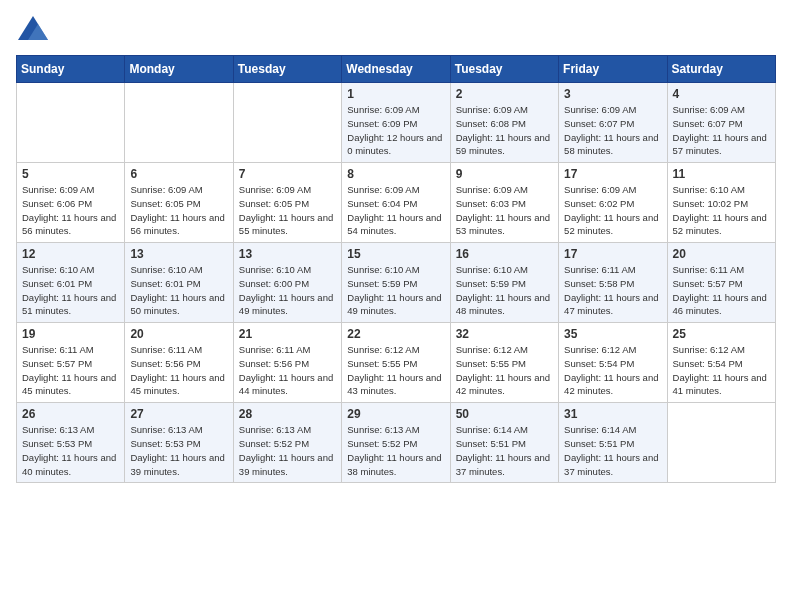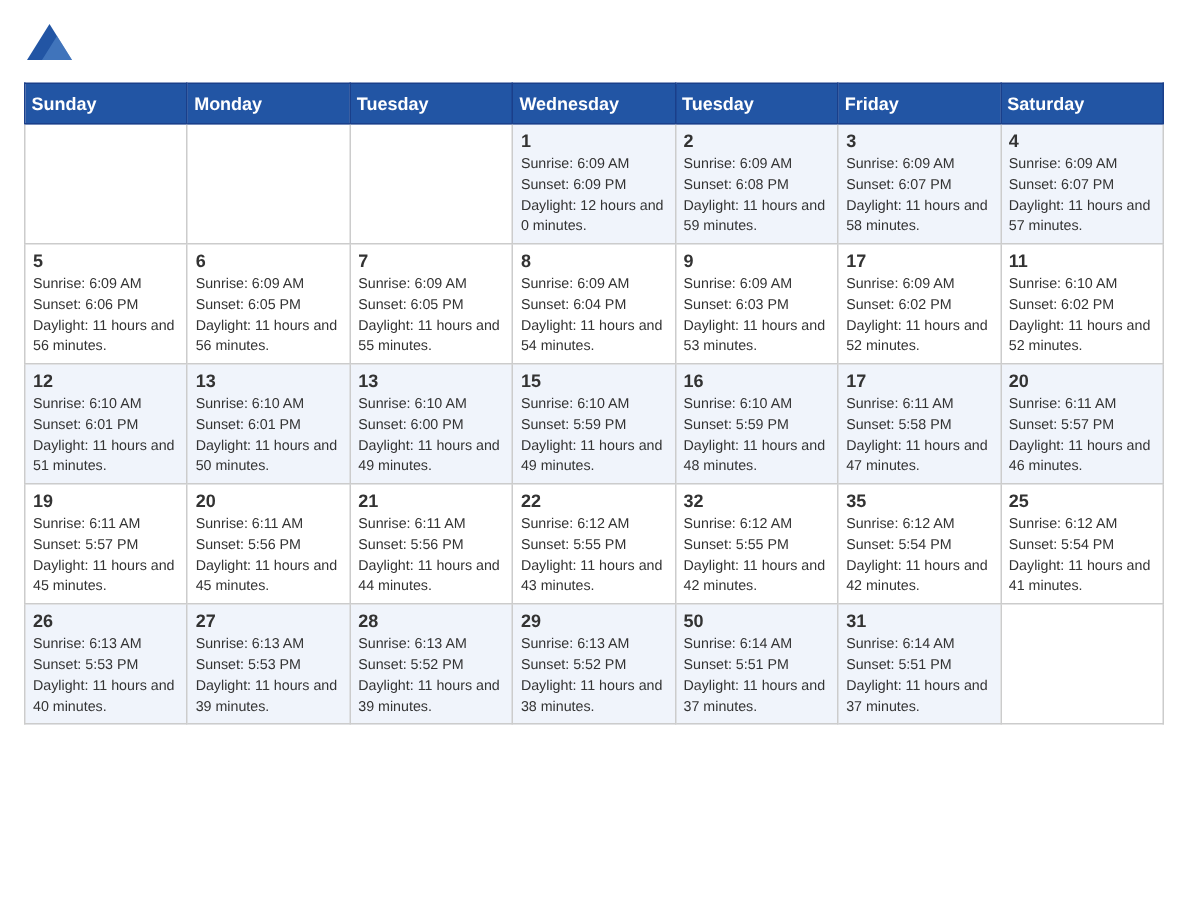--- a/index.html
+++ b/index.html
@@ -199,21 +199,21 @@
         <td>
           <span class="day-number">17</span>
           <div class="day-info">Sunrise: 6:09 AM
 Sunset: 6:02 PM
 Daylight: 11 hours
 and 52 minutes.</div>
         </td>
         <td>
           <span class="day-number">11</span>
           <div class="day-info">Sunrise: 6:10 AM
-Sunset: 6:02 PM
+Sunset: 10:02 PM
 Daylight: 11 hours
 and 52 minutes.</div>
         </td>
       </tr>
       <tr>
         <td>
           <span class="day-number">12</span>
           <div class="day-info">Sunrise: 6:10 AM
 Sunset: 6:01 PM
 Daylight: 11 hours

